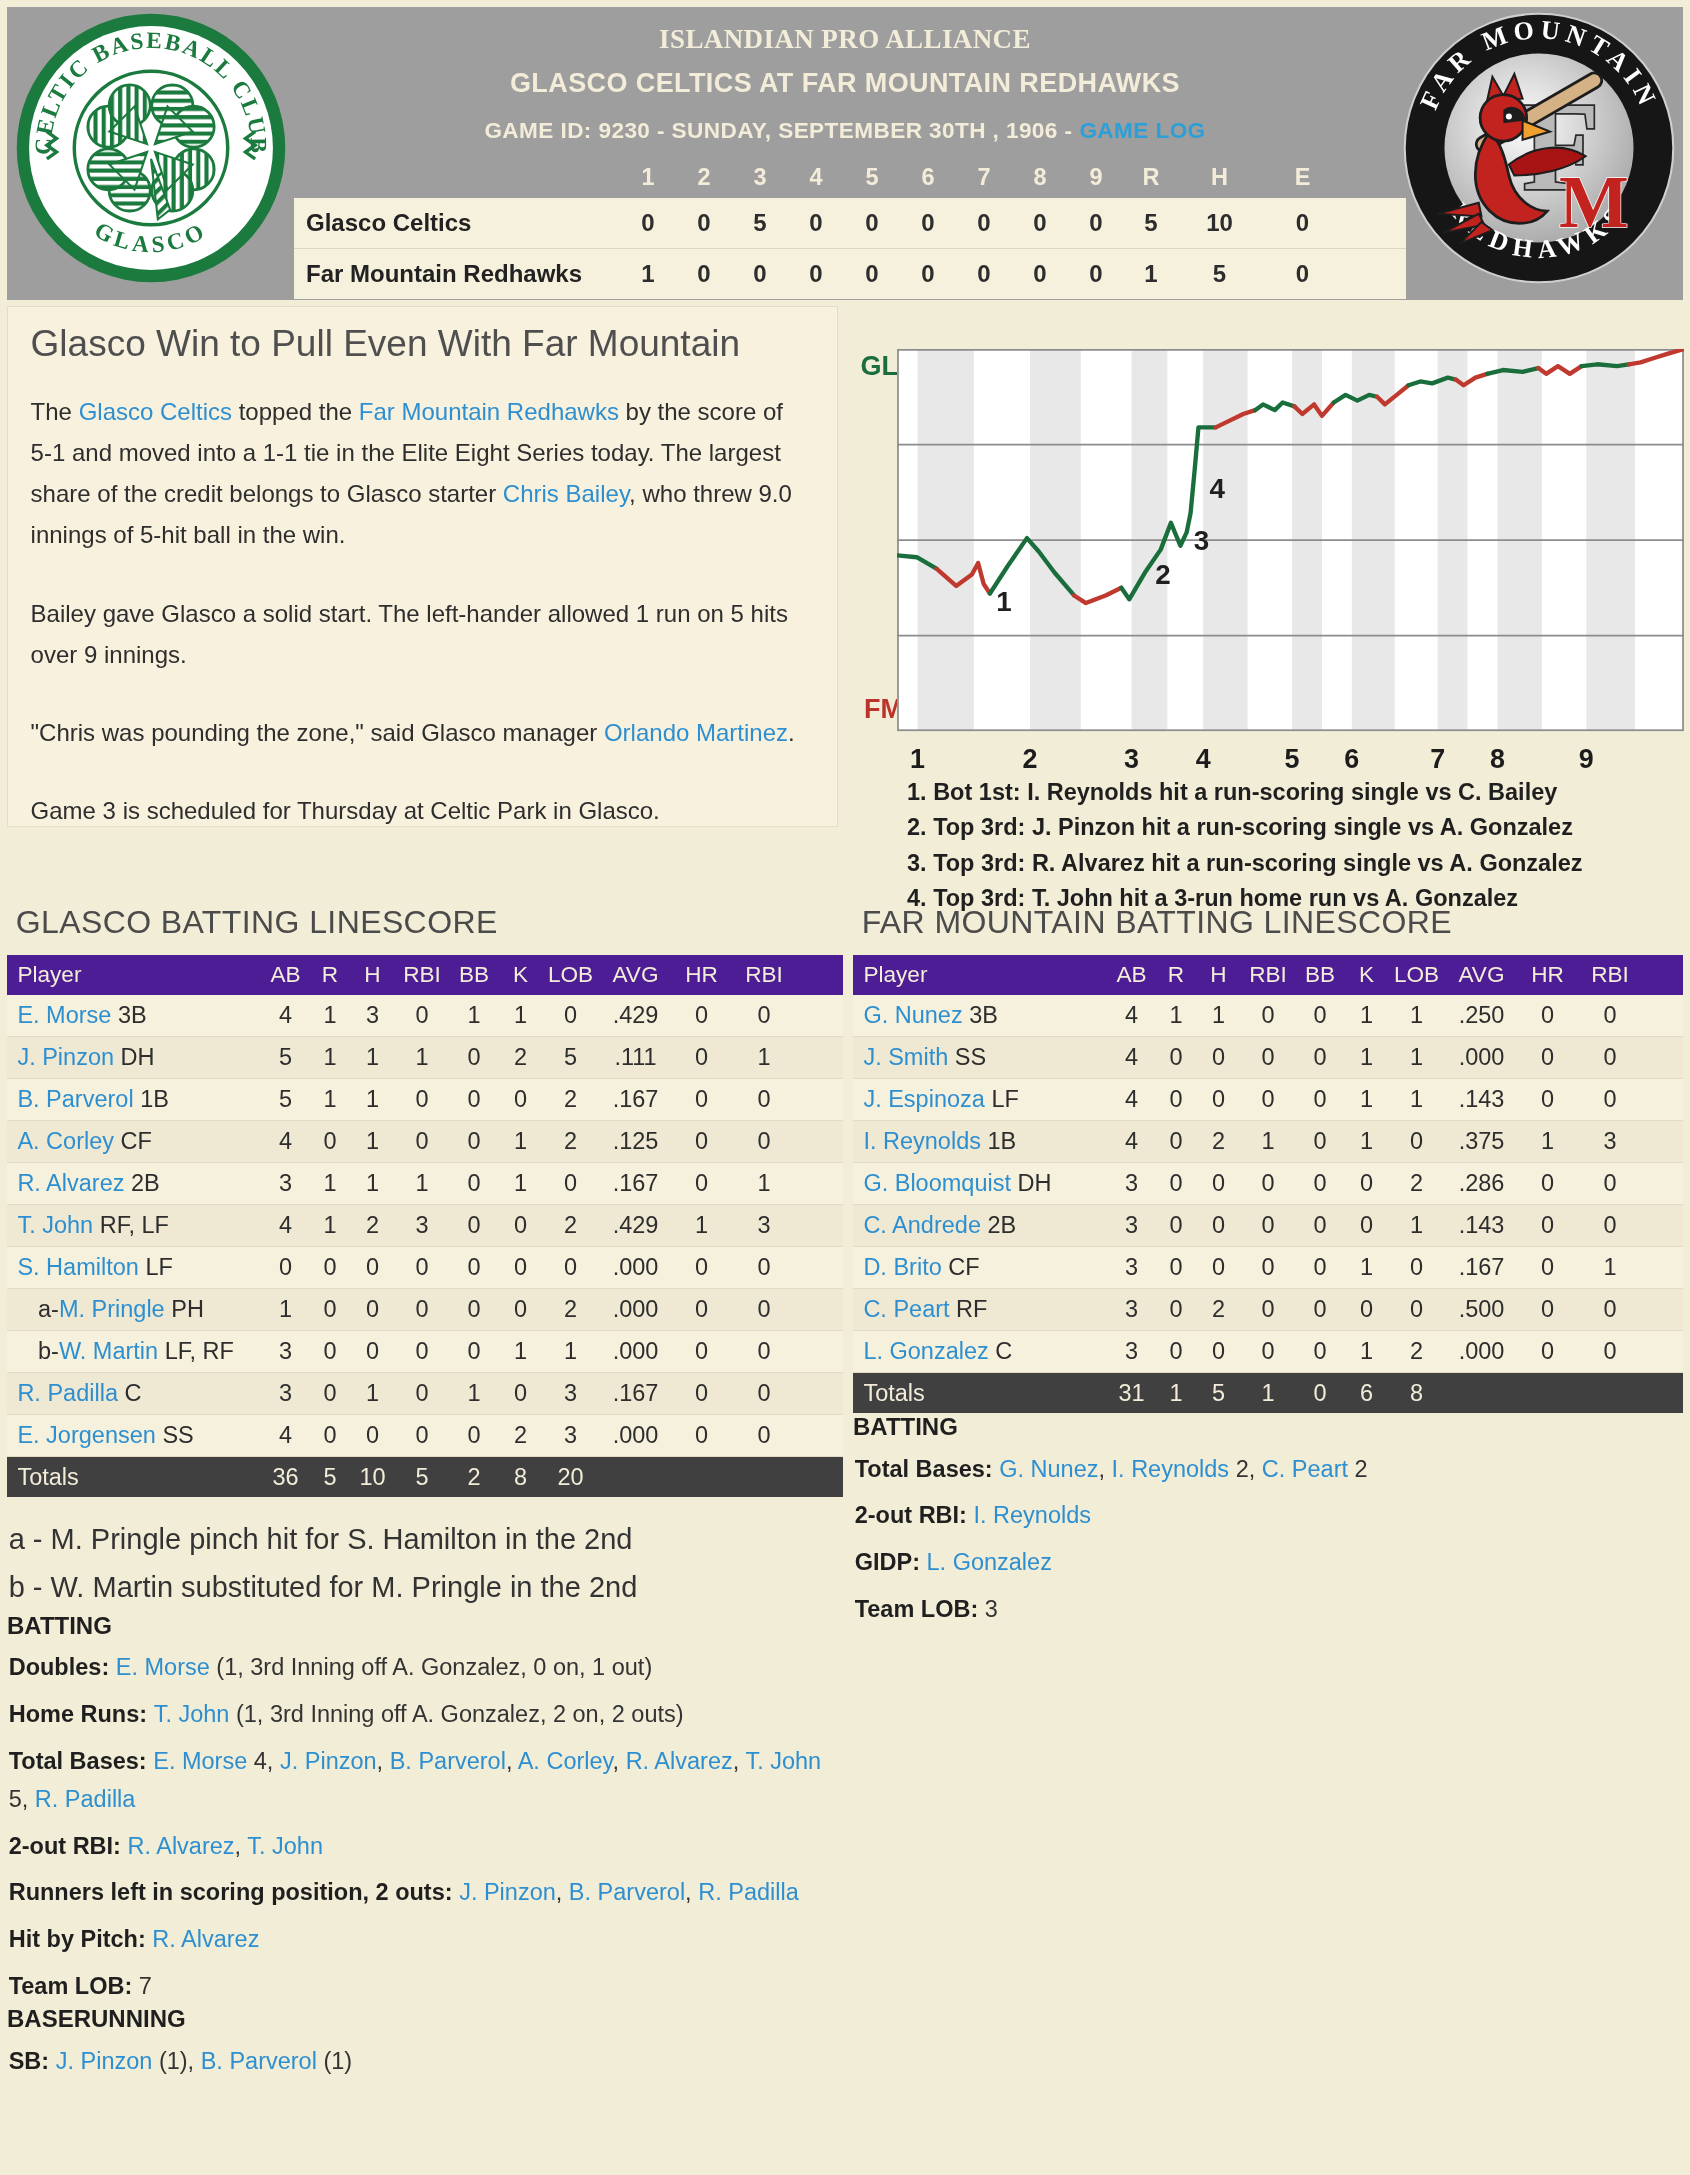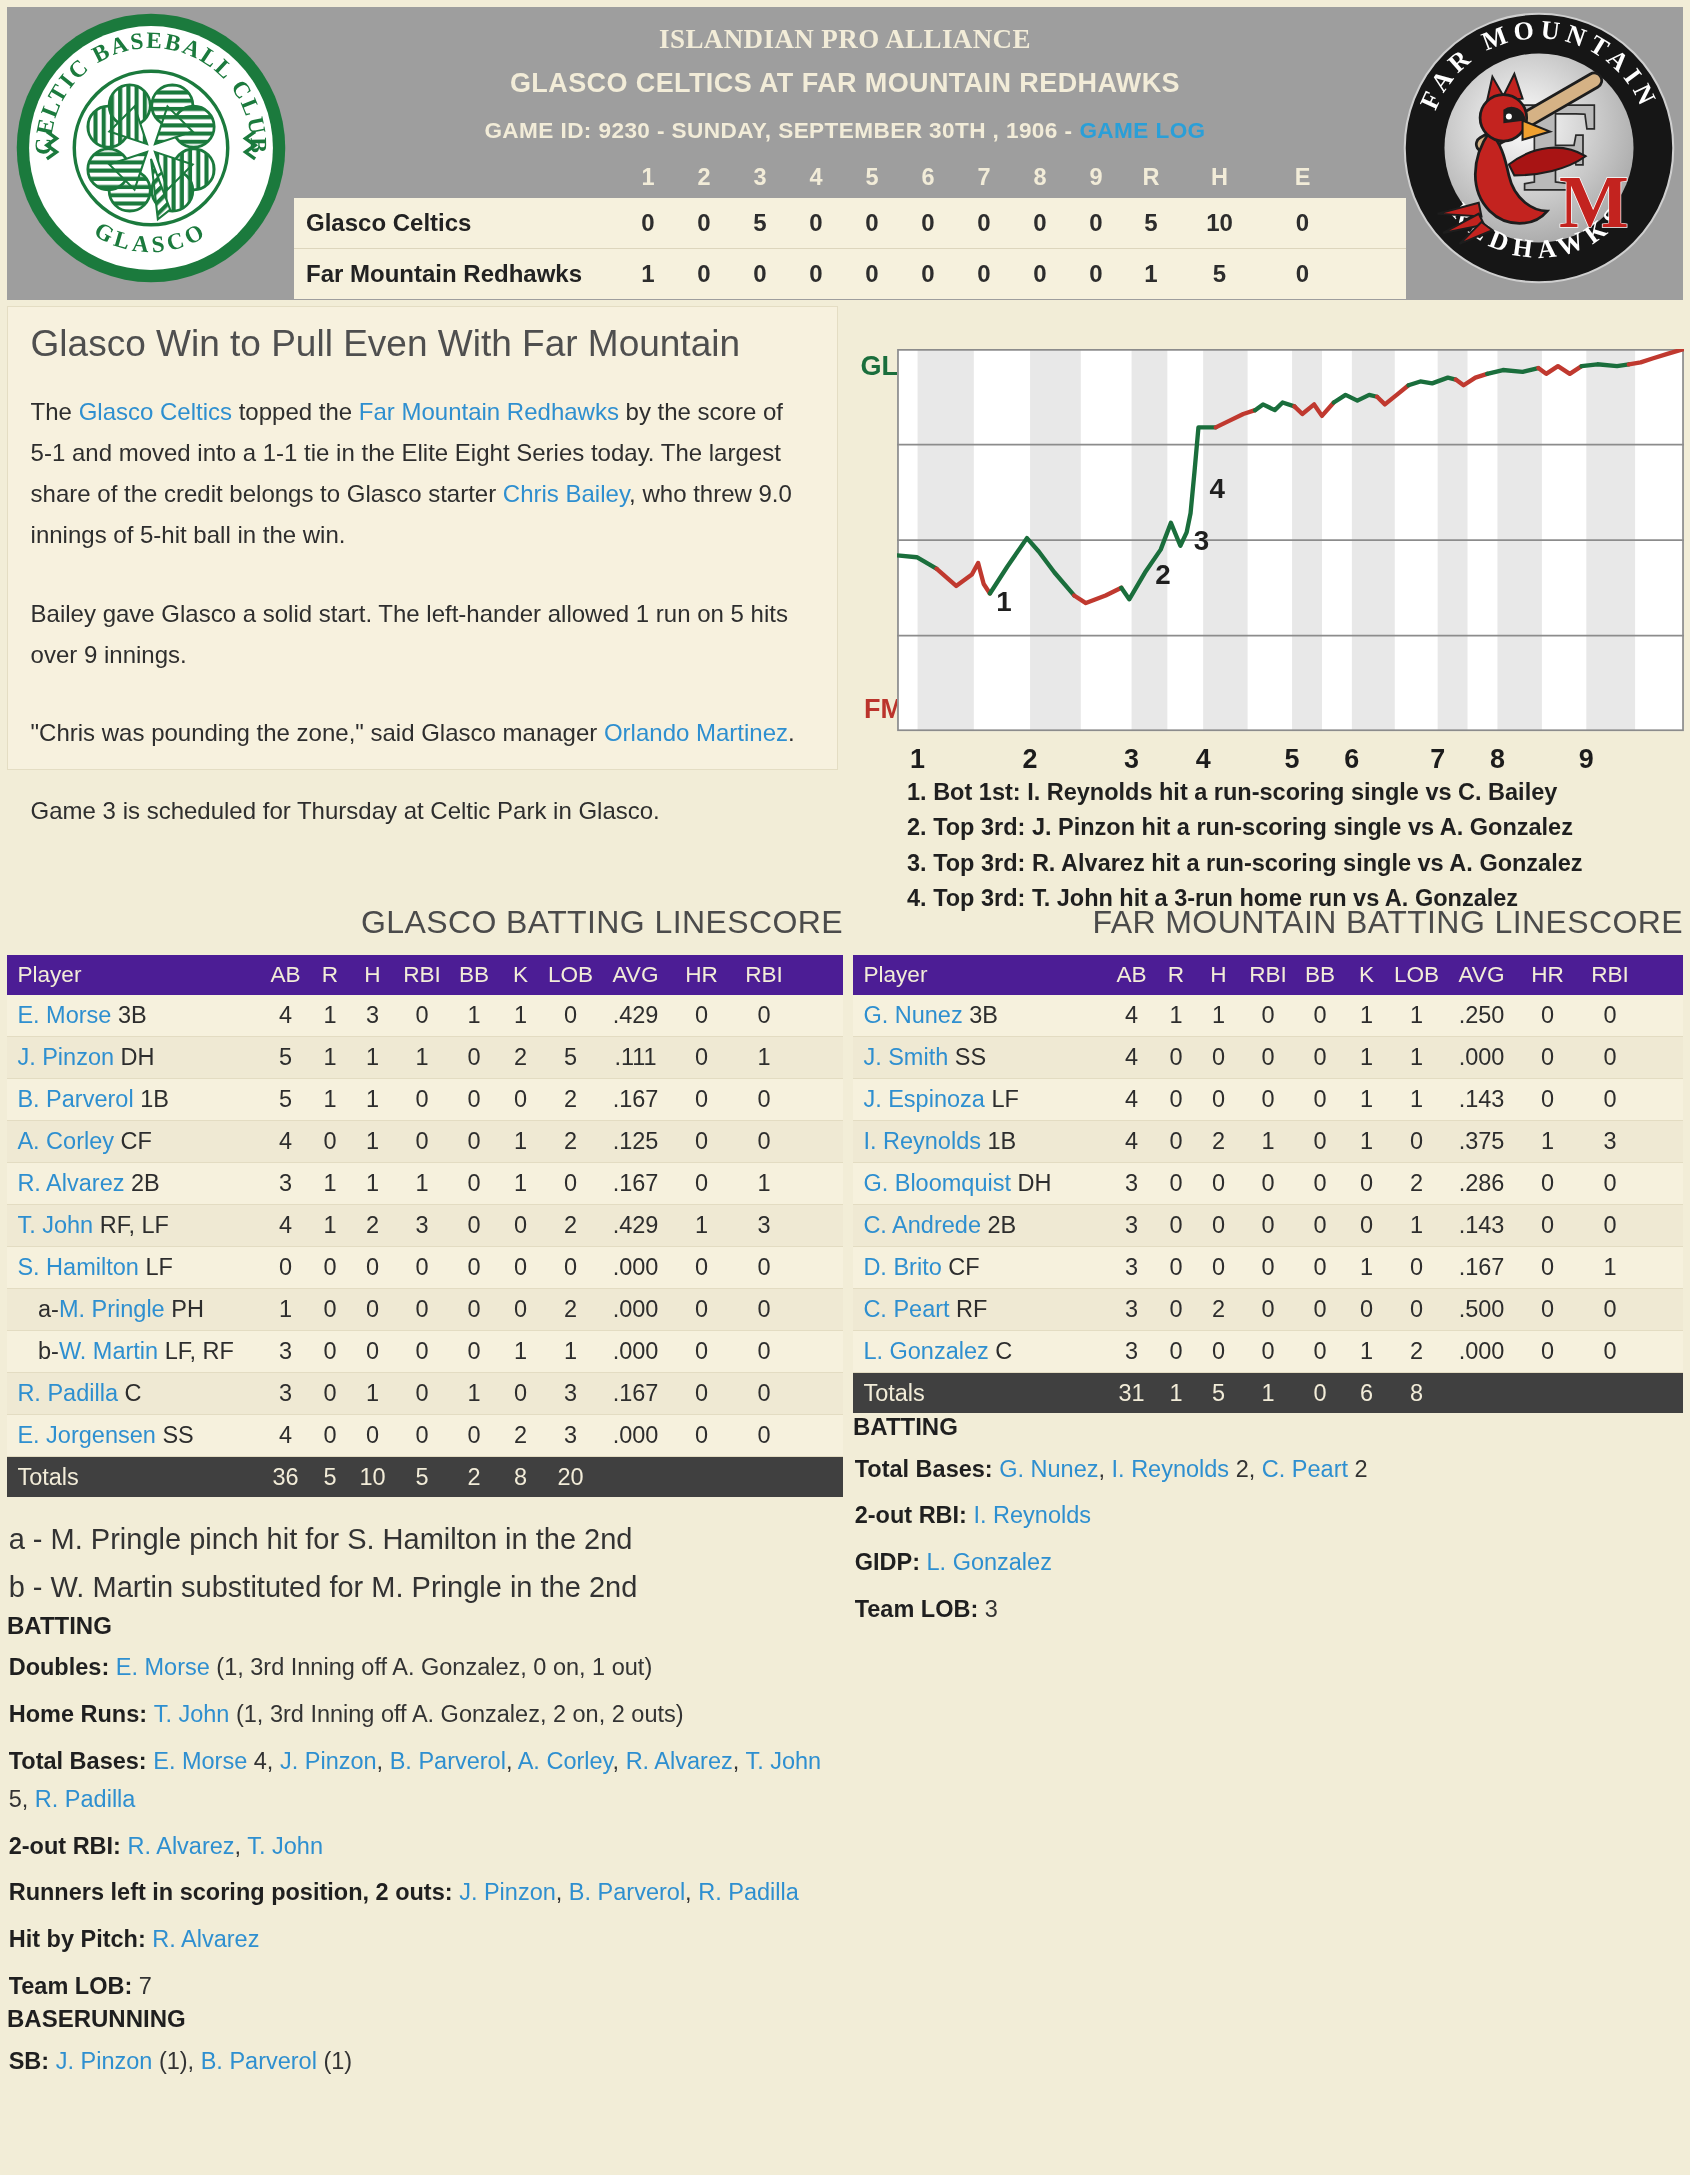--- a/index.html
+++ b/index.html
@@ -17,38 +17,38 @@
   
   .linescore{position:absolute;left:287px;top:149px;width:1112px;}
   .ls-row{display:grid;grid-template-columns:326px repeat(9,56px) 54px 83px 83px 57px;align-items:center;}
   .ls-head{height:42px;}
   .ls-hcell{text-align:center;color:#f2ecd8;font-size:23.5px;font-weight:bold;}
   .ls-body{height:50px;background:#f6f1dd;border-bottom:1.7px solid #ddd6bd;}
   .ls-body:last-child{border-bottom:none;}
   .ls-team{font-size:24px;font-weight:bold;color:#222;padding-left:12px;}
   .ls-vcell{text-align:center;font-size:24px;font-weight:bold;color:#2d2d2d;}
   
-  .article{position:absolute;left:7px;top:306px;width:831px;height:464px;background:#f7f1de;border:0.9px solid #e4ddc3;box-sizing:border-box;padding:10.4px 22.6px 0 22.6px;}
+  .article{position:absolute;left:7px;top:306px;width:831px;height:521px;background:#f7f1de;border:0.9px solid #e4ddc3;box-sizing:border-box;padding:10.4px 22.6px 0 22.6px;}
   .article h1{font-size:37px;font-weight:400;color:#4f4f4f;margin:5.2px 0 26px 0;}
   .article p{font-size:24px;line-height:1.72;color:#2e2e2e;margin:0 8px 37px 0;}
   .lnk{color:#2e8fd0;cursor:pointer;}
   .lbl{font-weight:bold;color:#1f1f1f;}
   
   .chart-area{position:absolute;left:843px;top:306px;width:843px;height:600px;}
   .ylab{position:absolute;font-size:27px;font-weight:bold;}
   .gla{left:17.4px;top:45px;color:#1a6e3c;}
   .fm{left:21px;top:388px;color:#bb342c;}
   #wpchart{position:absolute;left:54px;top:43px;}
   #keyplays{position:absolute;left:64px;top:469px;}
   .kp{font-size:23.5px;font-weight:bold;color:#1f1f1f;line-height:1.5;}
   
   .box{position:absolute;top:904px;}
   .box.left{left:7px;width:836px;}
   .box.right{left:853px;width:830px;}
-  .box h2{font-size:32px;font-weight:400;color:#4b4b4b;margin:0 0 14px 8.7px;letter-spacing:0.4px;text-align:right;}
+  .box h2{font-size:32px;font-weight:400;color:#4b4b4b;margin:0 0 14px 8.7px;letter-spacing:0.4px;}
   .b-row{display:grid;grid-template-columns:254px 49px 40px 45px 54px 50px 43px 57px 73px 59px 66px 1fr;align-items:center;}
   .b-head{height:40px;background:#4c1d95;}
   .b-head .b-c{color:#f2ecd8;font-size:22.6px;}
   .b-body{height:41px;border-bottom:0.9px solid #e3dcc2;}
   .b-body.alt{background:#efe9d3;}
   .b-body.base{background:#f6f1dd;}
   .b-c{text-align:center;font-size:23.5px;color:#2d2d2d;}
   .b-p{text-align:left;padding-left:10.4px;font-size:23.5px;color:#2d2d2d;white-space:nowrap;}
   .b-p.ind{padding-left:31px;}
   .b-tot{height:40px;background:#404040;}

